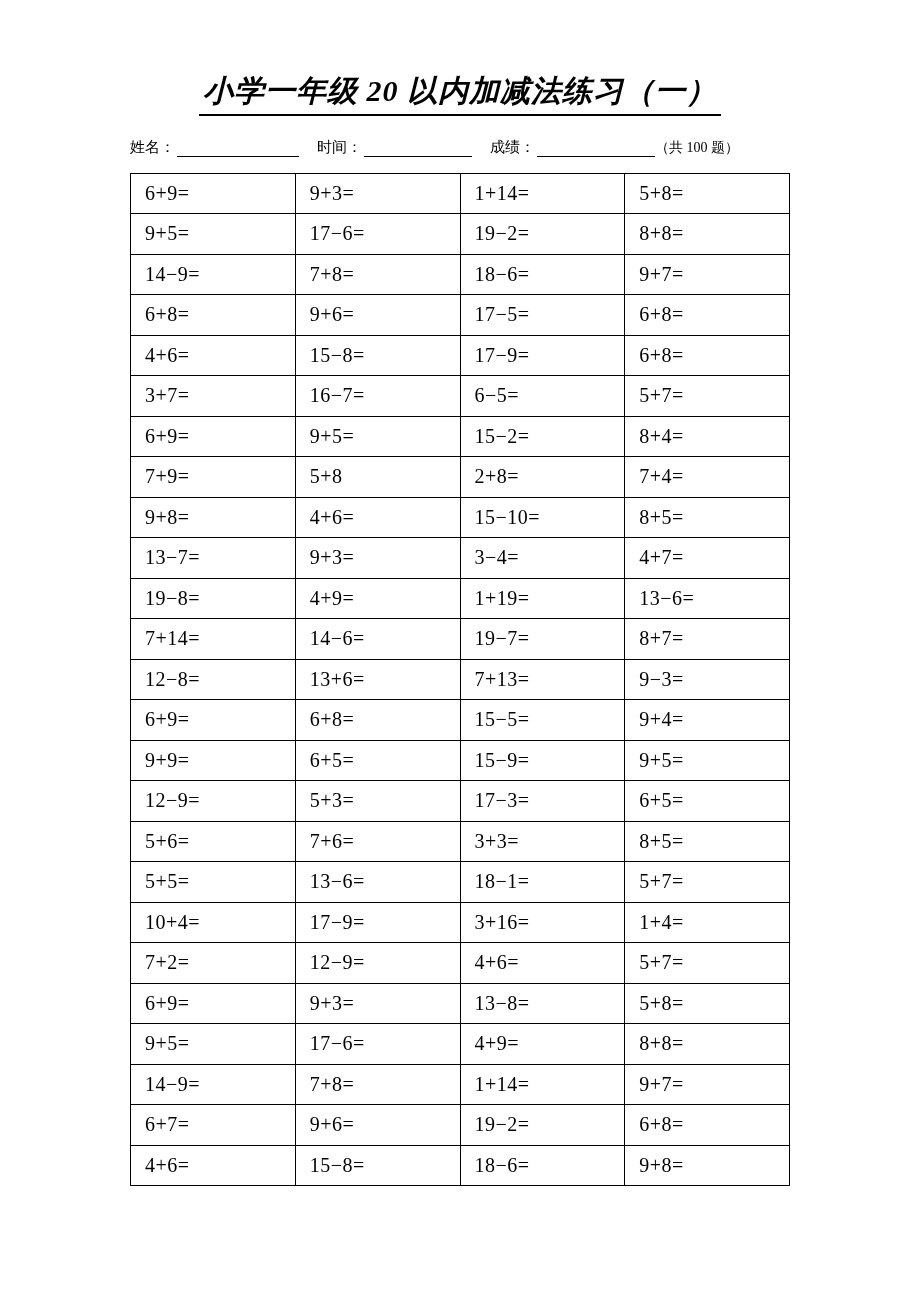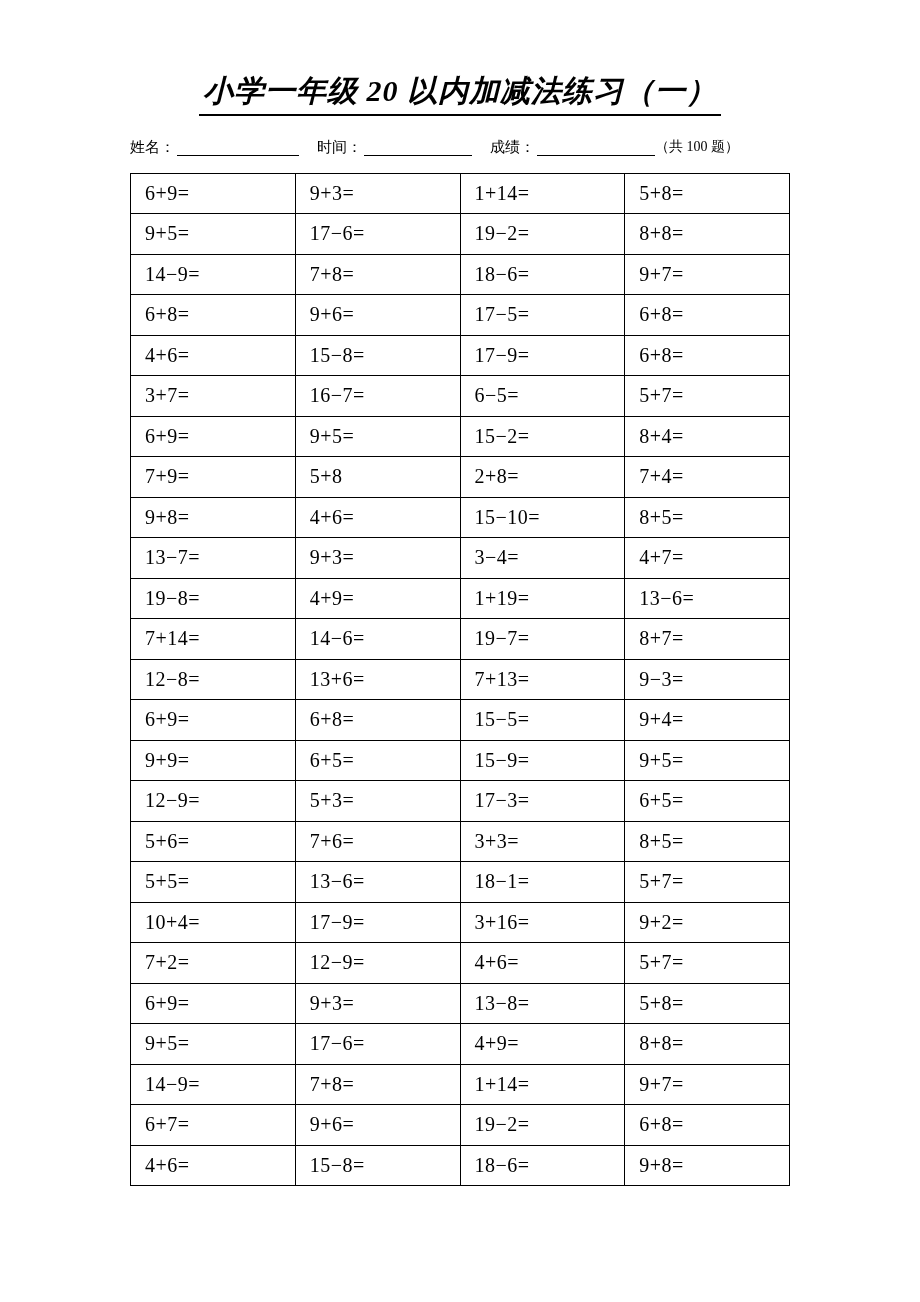--- a/index.html
+++ b/index.html
@@ -35,21 +35,21 @@
     font-size: 30px;
     letter-spacing: 1px;
     border-bottom: 2px solid #000;
     padding: 0 4px 4px 4px;
     line-height: 1.25;
   }
   .meta-row {
     margin: 22px auto 0 auto;
     width: 660px;
     display: flex;
-    align-items: center;
+    align-items: flex-end;
     font-size: 15px;
     font-family: "Liberation Serif", serif;
     white-space: nowrap;
   }
   .meta-label {
     font-size: 15px;
     padding-right: 2px;
   }
   .blank {
     display: inline-block;
@@ -207,21 +207,21 @@
         <tr>
           <td>5+5=</td>
           <td>13−6=</td>
           <td>18−1=</td>
           <td>5+7=</td>
         </tr>
         <tr>
           <td>10+4=</td>
           <td>17−9=</td>
           <td>3+16=</td>
-          <td>9+2=</td>
+          <td>1+4=</td>
         </tr>
         <tr>
           <td>7+2=</td>
           <td>12−9=</td>
           <td>4+6=</td>
           <td>5+7=</td>
         </tr>
         <tr>
           <td>6+9=</td>
           <td>9+3=</td>

